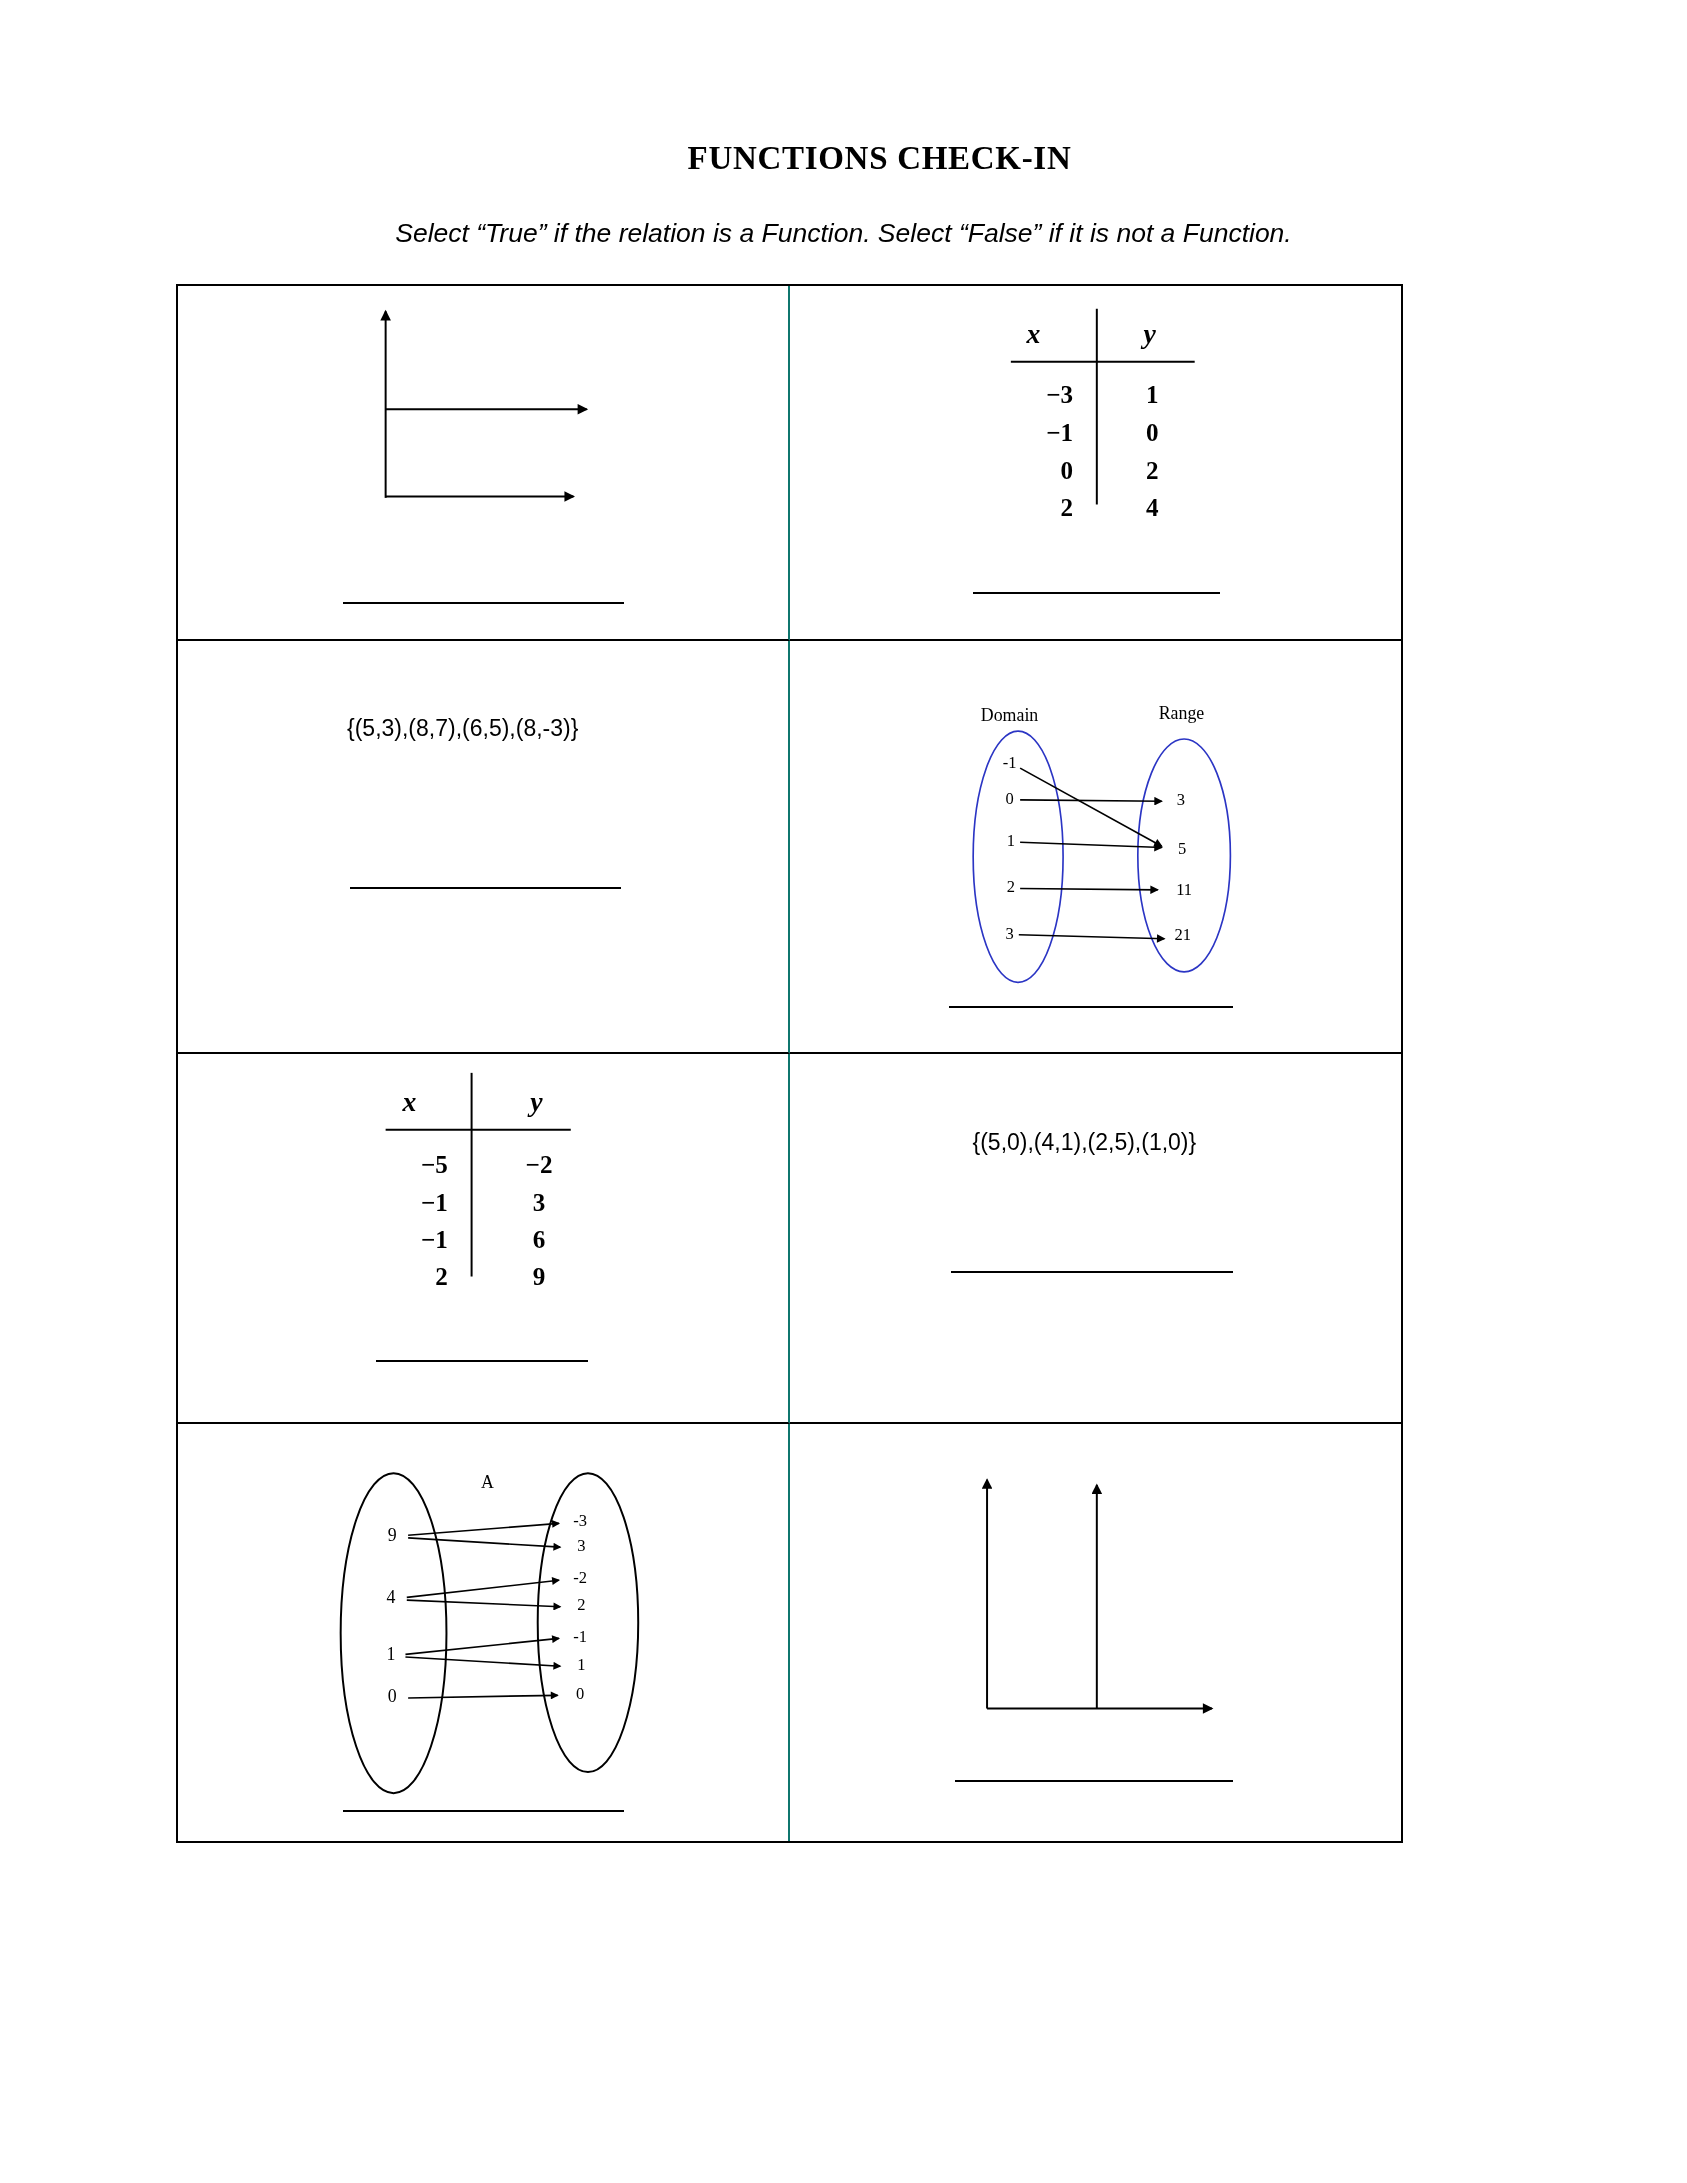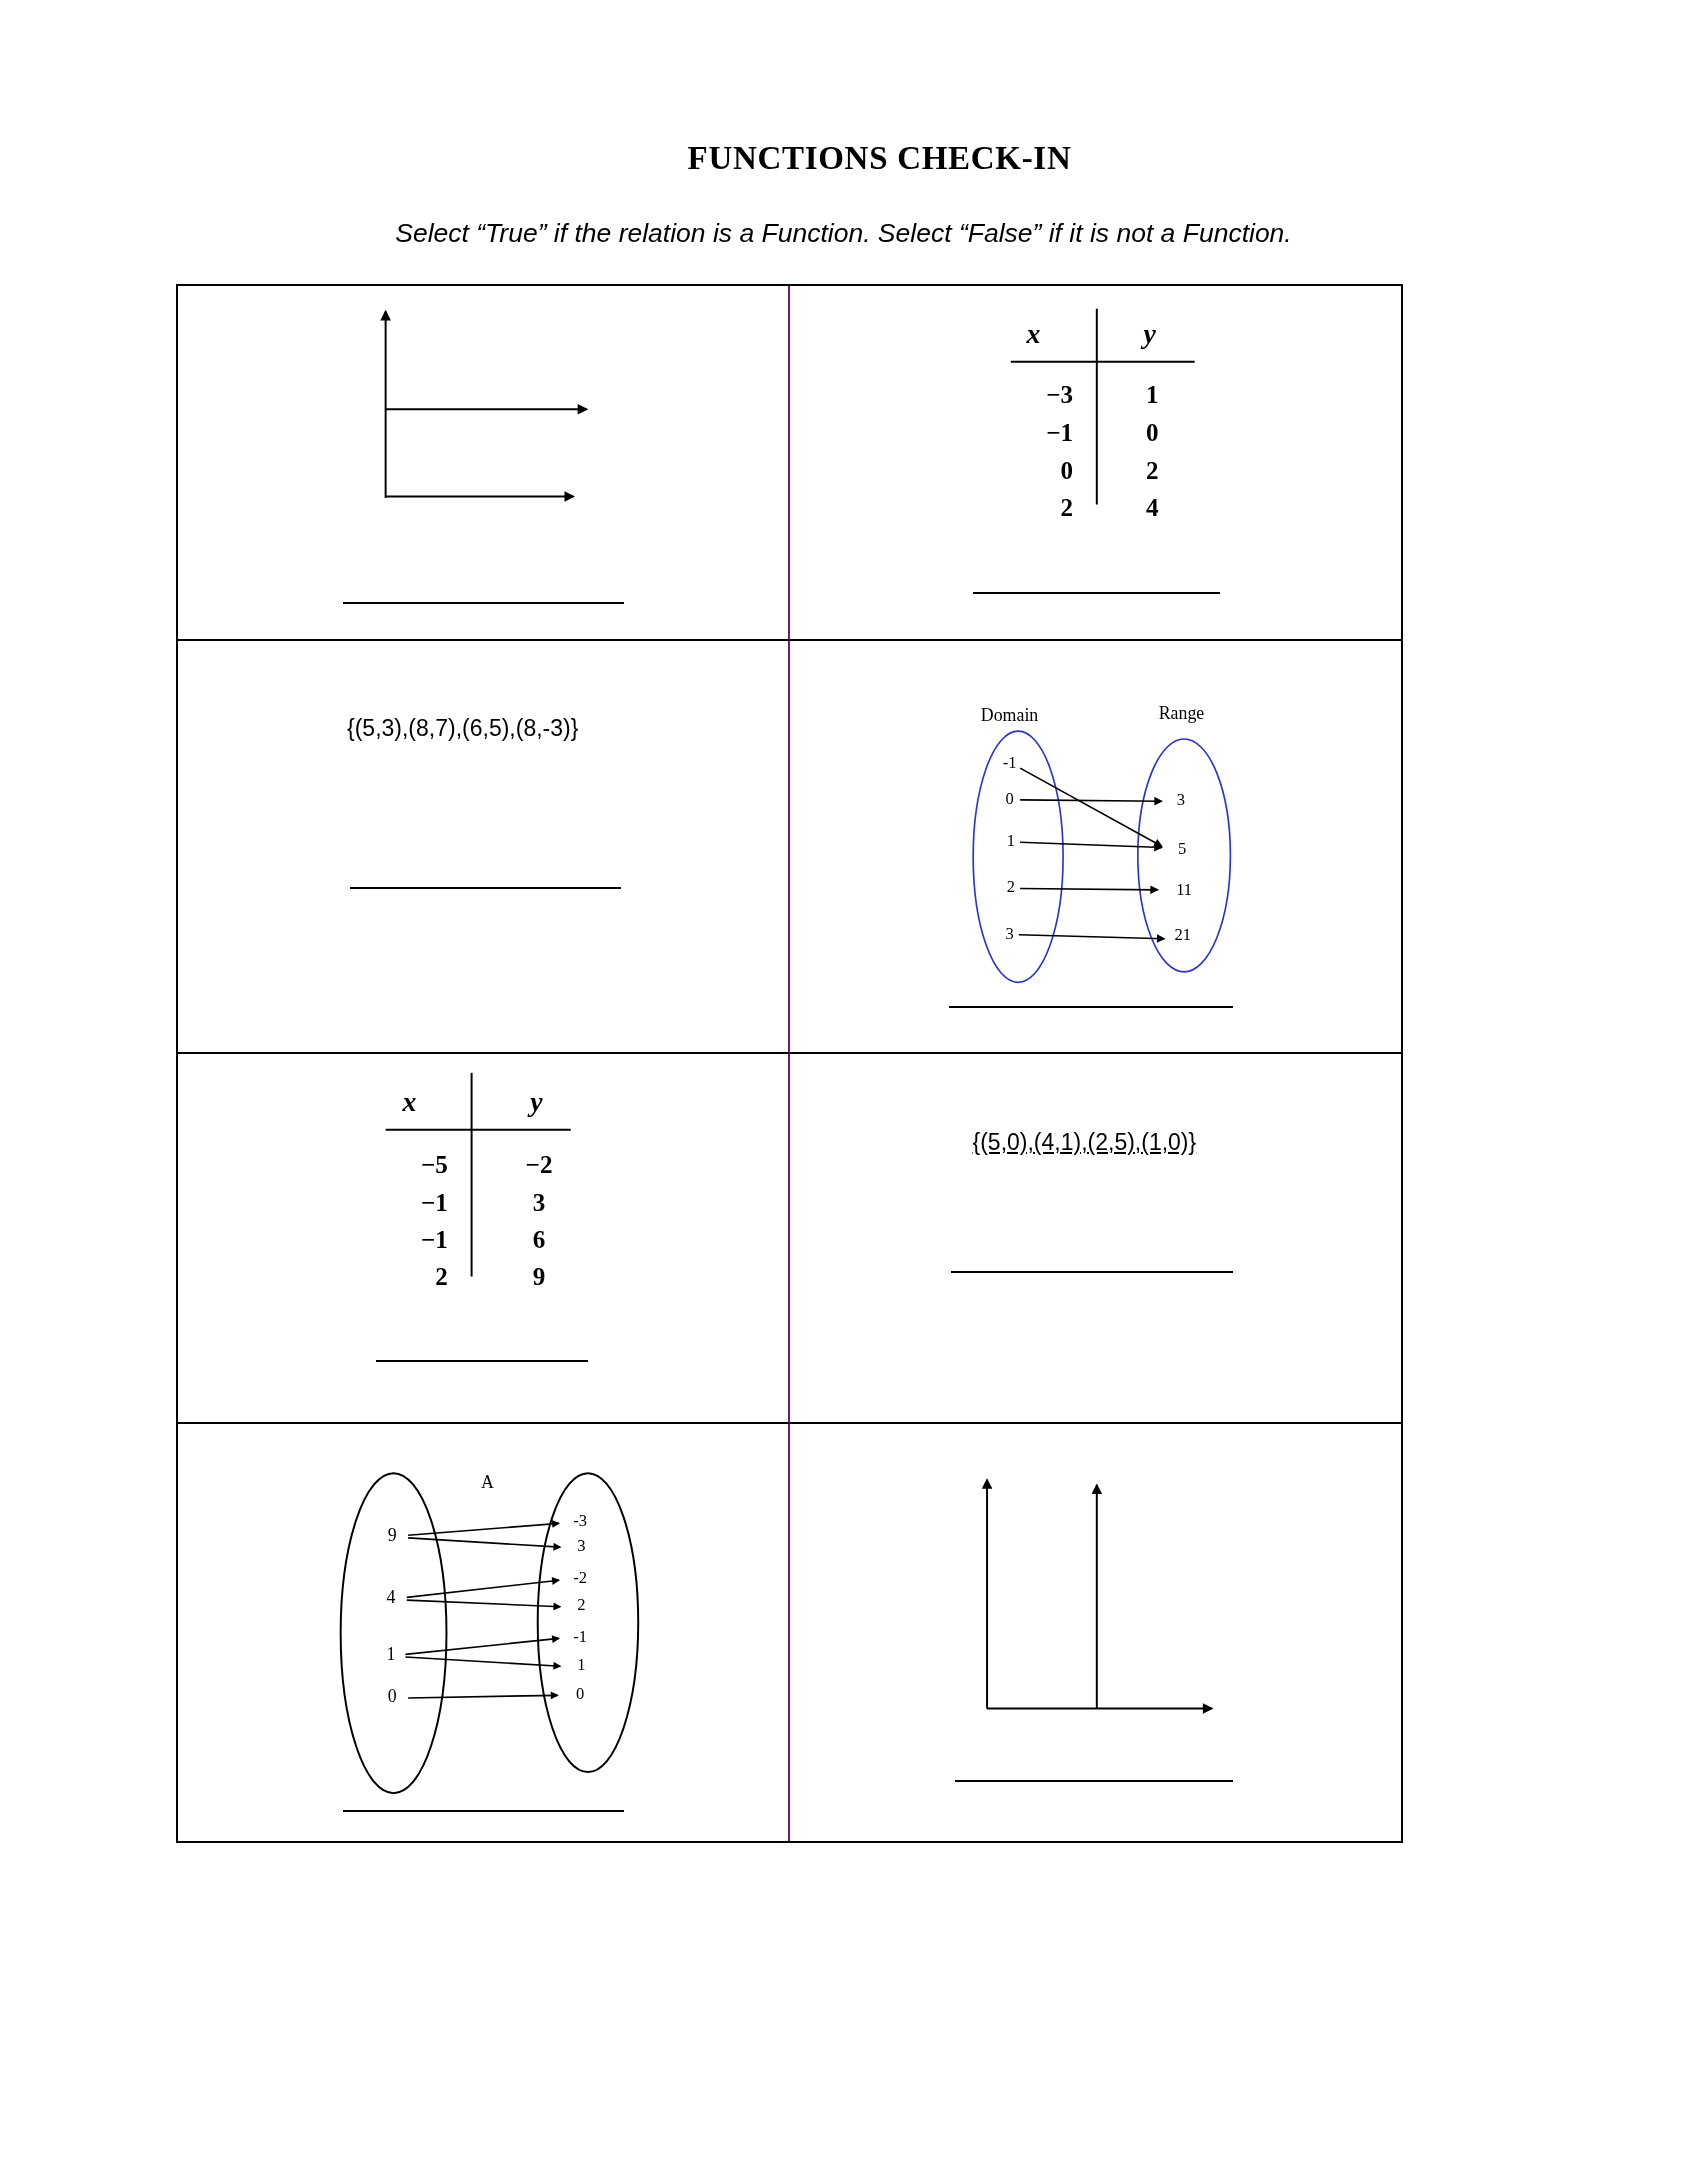--- a/index.html
+++ b/index.html
@@ -14,21 +14,21 @@
   .page-subtitle{
     position:absolute;top:218px;left:0;width:100%;text-align:center;
     font-style:italic;font-size:26.5px;
   }
   .grid{
     position:absolute;left:176px;top:284px;width:1223px;
     border:2px solid #000;
     display:grid;grid-template-columns:1fr 1fr;
     grid-template-rows:355px 413px 370px 417px;
   }
-  .cell{position:relative;border-right:2px solid #701a75;border-bottom:2px solid #000;box-sizing:border-box;overflow:hidden;background:#fff;}
+  .cell{position:relative;border-right:2px solid #0f766e;border-bottom:2px solid #000;box-sizing:border-box;overflow:hidden;background:#fff;}
   .cell:nth-child(2n){border-right:none;}
   .cell:nth-child(n+7){border-bottom:none;}
   .cell svg{position:absolute;left:0;top:0;}
   .stroke{stroke:#000;stroke-width:3;fill:none;}
   .stroke-thin{stroke:#000;stroke-width:2.5;fill:none;}
   .answer-line{position:absolute;height:2px;background:#000;}
   .set-text{position:absolute;font-size:23px;color:#000;white-space:nowrap;}
   text{fill:#000;}
   .th{font-family:"Liberation Serif",serif;font-size:42px;font-weight:bold;font-style:italic;text-anchor:middle;dominant-baseline:middle;}
   .tv{font-family:"Liberation Serif",serif;font-size:38px;font-weight:bold;dominant-baseline:middle;text-anchor:middle;}
@@ -123,21 +123,21 @@
       <text class="tv tv-end" x="408" y="340">2</text>
       <text class="tv" x="546" y="170">−2</text>
       <text class="tv" x="546" y="228">3</text>
       <text class="tv" x="546" y="284">6</text>
       <text class="tv" x="546" y="340">9</text>
     </svg>
     <div class="answer-line" style="left:198px;top:306px;width:212px;"></div>
   </div>
 
   <div class="cell">
-    <div class="set-text" style="left:183px;top:75px;text-decoration:underline;">{(5,0),(4,1),(2,5),(1,0)}</div>
+    <div class="set-text" style="left:183px;top:75px;">{(5,0),(4,1),(2,5),(1,0)}</div>
     <div class="answer-line" style="left:161px;top:217px;width:282px;"></div>
   </div>
 
   <div class="cell">
     <svg width="609" height="415" viewBox="0 0 921 627">
       <defs>
         <marker id="m-a4" viewBox="0 0 10 10" refX="8.5" refY="5" markerWidth="16" markerHeight="12" orient="auto" markerUnits="userSpaceOnUse">
           <path d="M0,0 L10,5 L0,10 z" fill="#000"></path>
         </marker>
       </defs>

